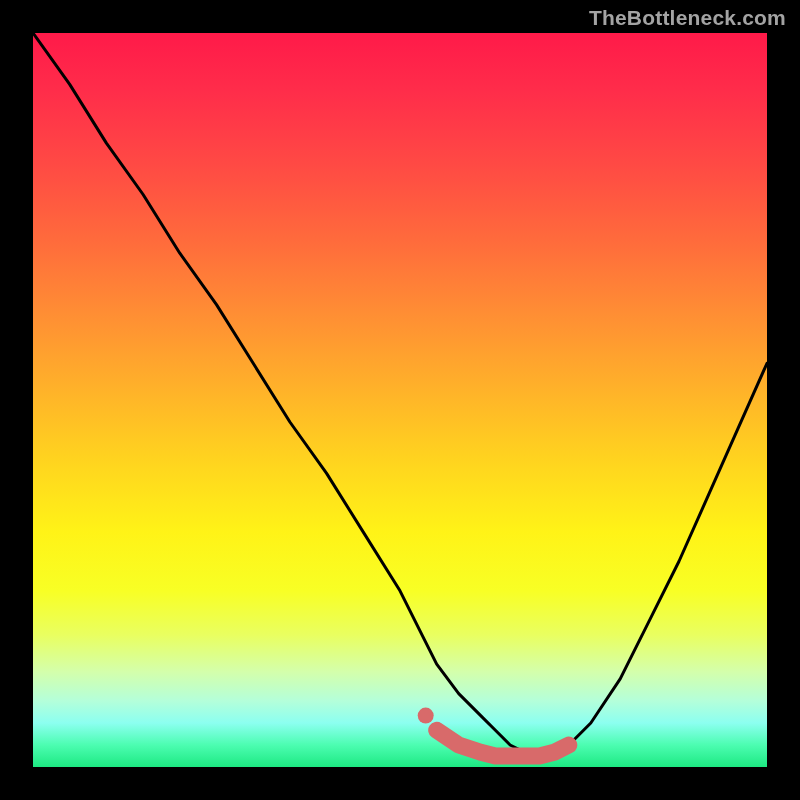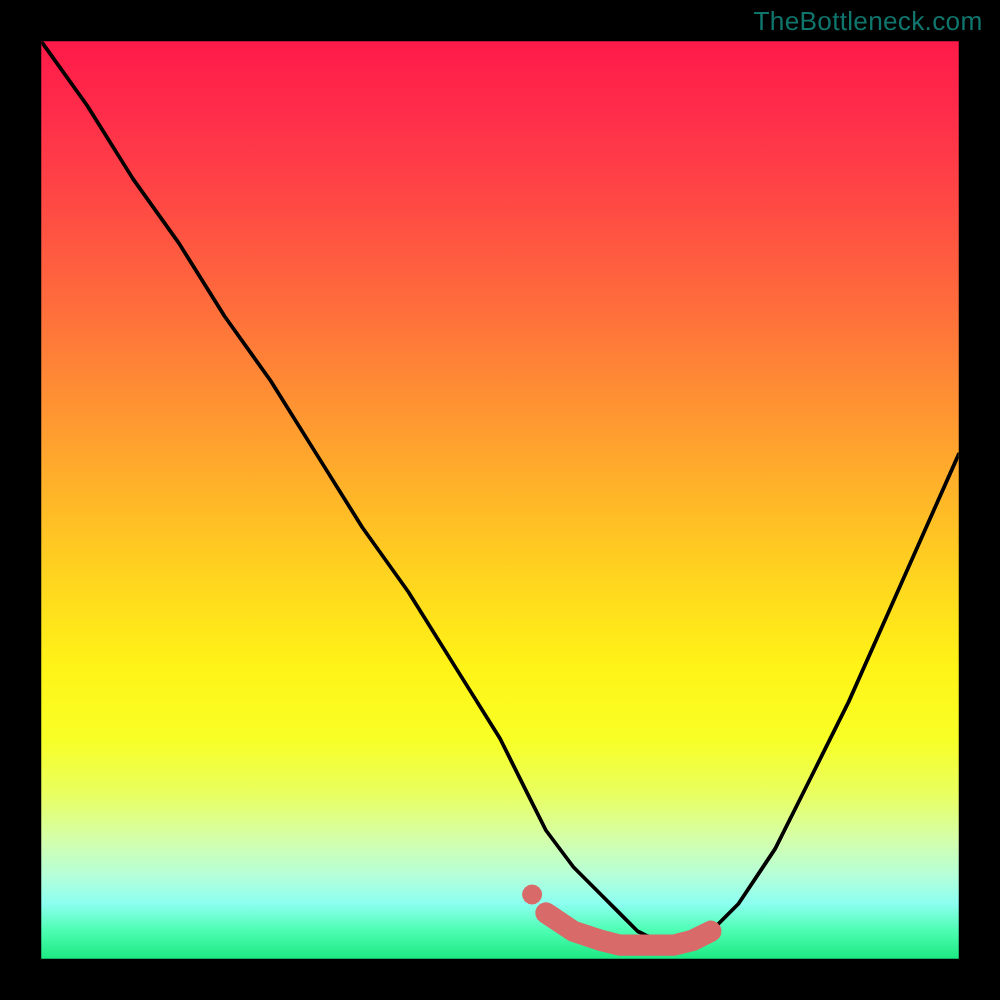--- a/index.html
+++ b/index.html
@@ -40,24 +40,24 @@
       #b4ffda 91%,
       #8cfff0 94%,
       #4cfdb1 97%,
       #1de982 100%
     );
   }
   .watermark {
     position: absolute;
     top: 6px;
     right: 14px;
-    color: #0f766e;
+    color: #a3a3a3;
     font-size: 21px;
     letter-spacing: 0.2px;
-    font-weight: 400;
+    font-weight: 700;
   }
   svg.curves {
     position: absolute;
     top: 0;
     left: 0;
     width: 734px;
     height: 734px;
   }
 </style>
 </head>

